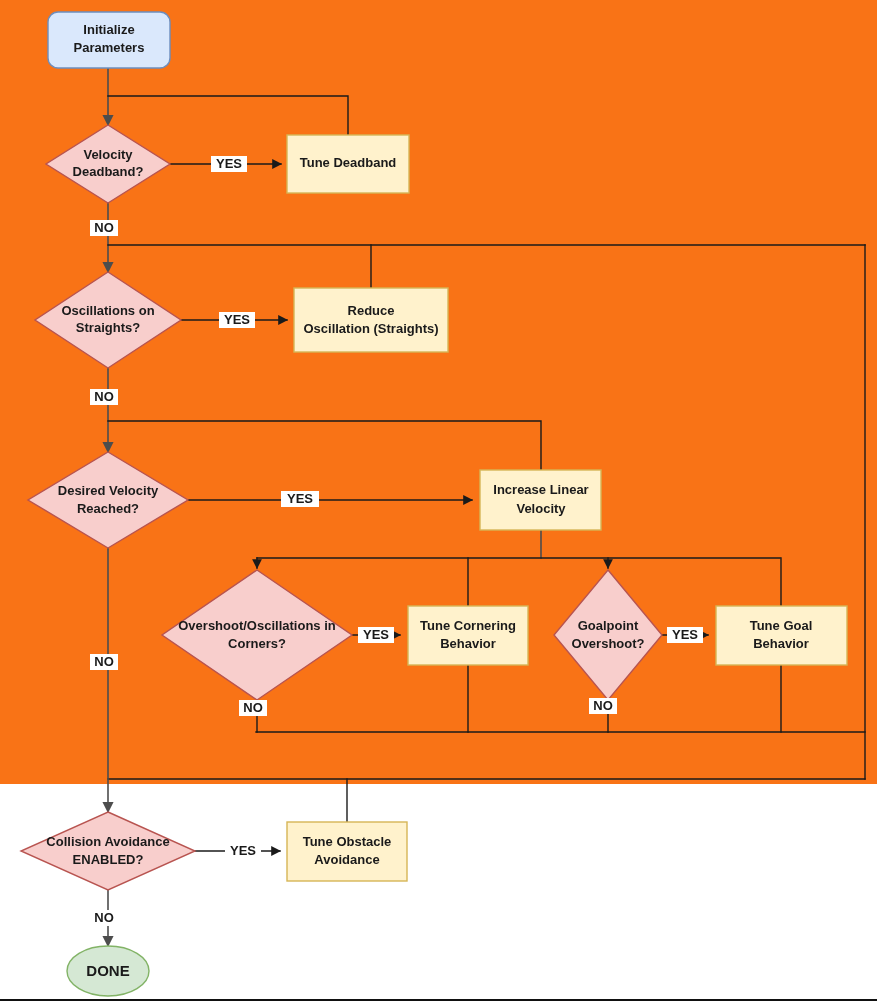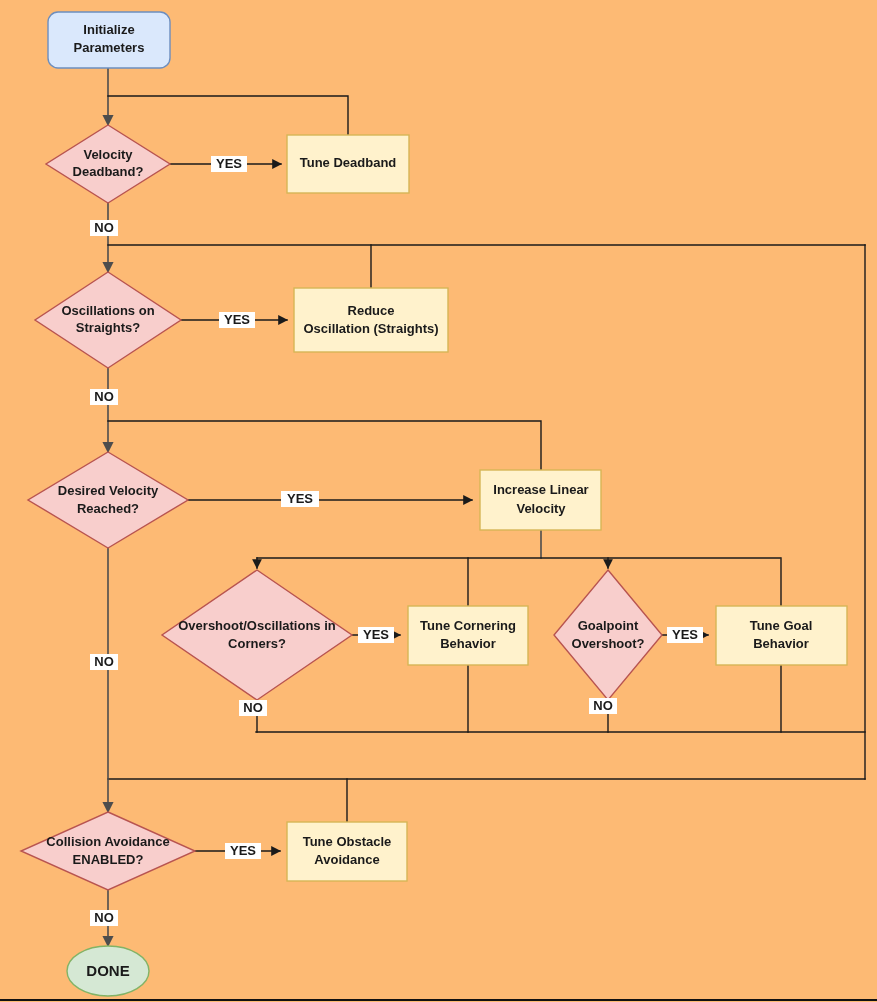--- a/index.html
+++ b/index.html
@@ -9,22 +9,22 @@
   }
   body {
     width: 877px;
     height: 1002px;
     font-family: "Liberation Sans", sans-serif;
     overflow: hidden;
   }
   #flowchart-root {
     position: relative;
     width: 877px;
-    height: 1002px;
-    background: #fdba74;
+    height: 784px;
+    background: #f97316;
   }
   svg#chart {
     display: block;
     width: 877px;
     height: 1002px;
   }
   .node-text {
     font-family: "Liberation Sans", sans-serif;
     font-size: 13px;
     font-weight: bold;

